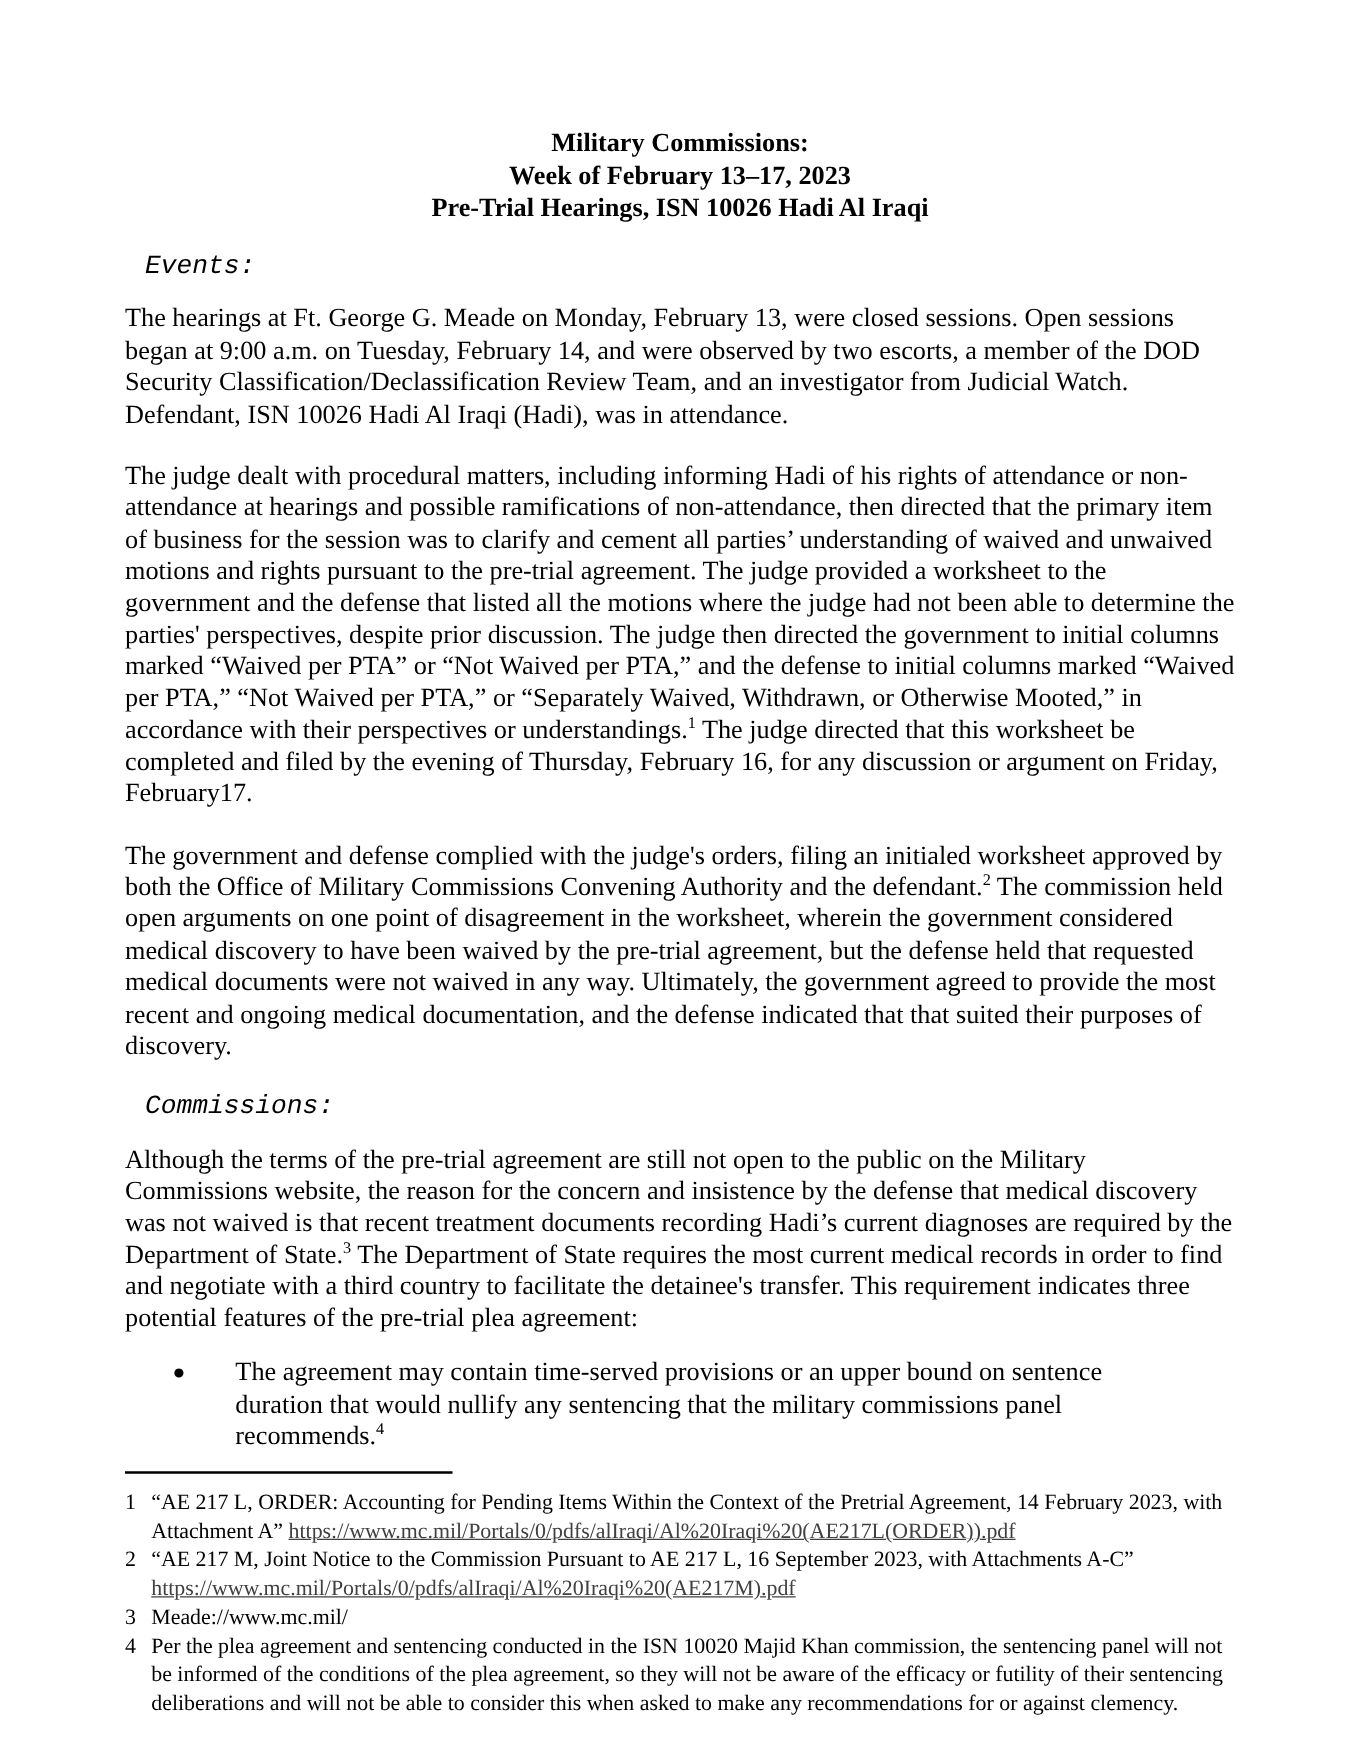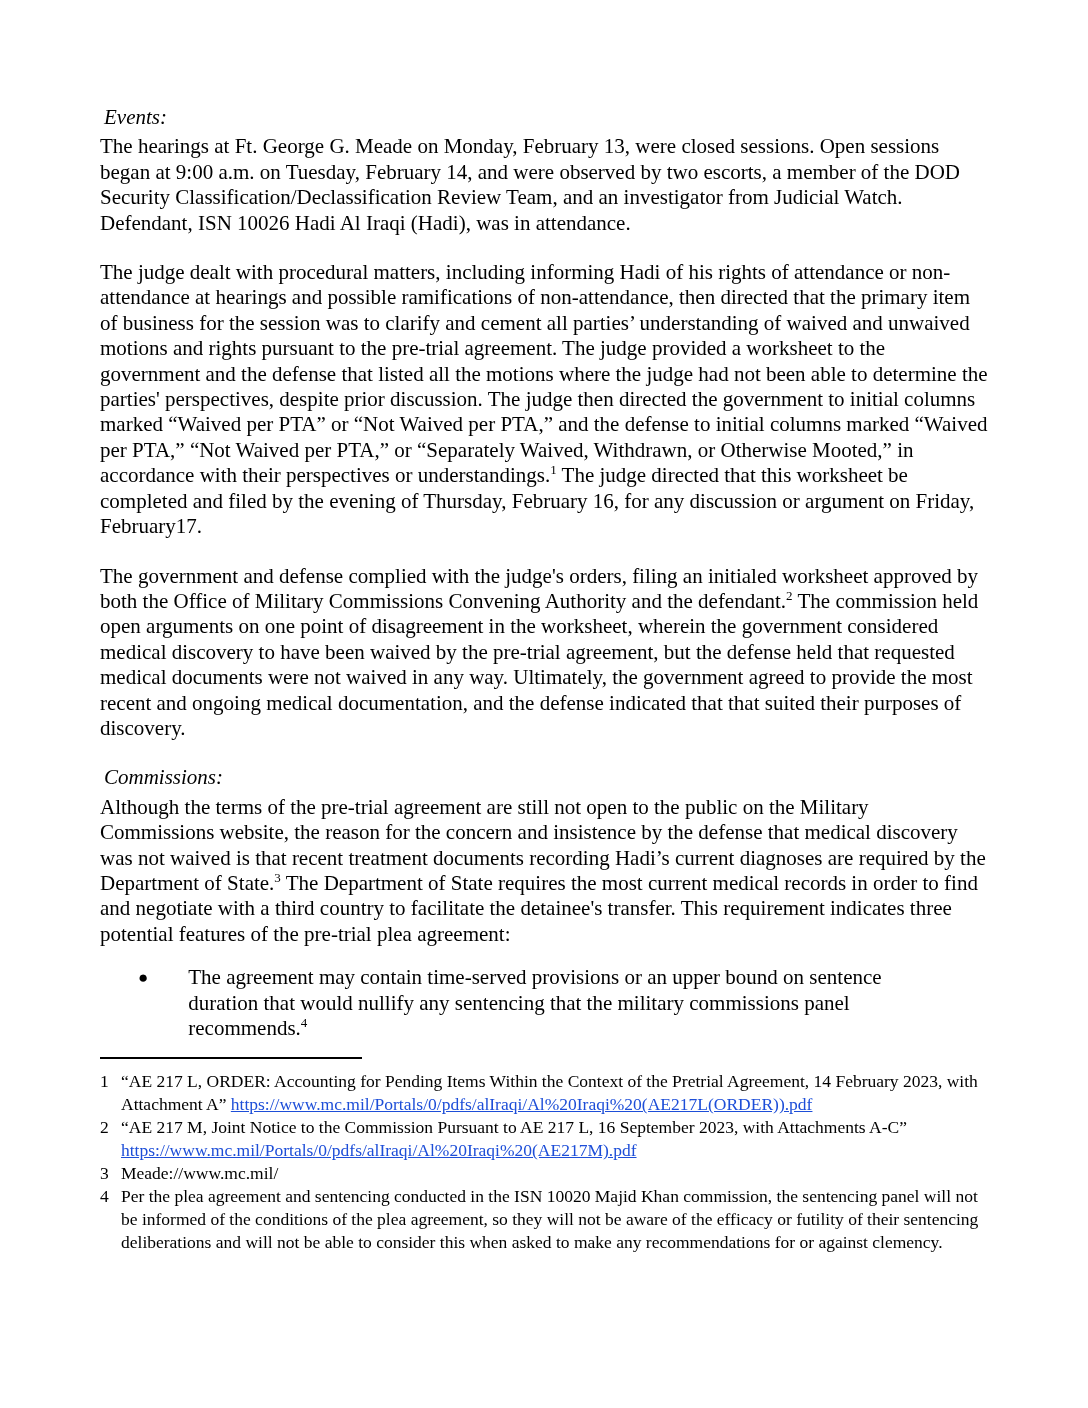--- a/index.html
+++ b/index.html
@@ -22,21 +22,22 @@
     text-align: left;
   }
   .title-block {
     text-align: center;
     font-weight: bold;
     line-height: 26px;
     margin-bottom: 22px;
   }
   .section-heading {
     font-style: italic;
-    margin: 4px;
+    margin: 16px;
+    font-family: Liberation Mono, monospace;
   }
   .para {
     margin: 0;
   }
   .para + .para, .spaced-top {
     margin-top: 24px;
   }
   .obs-heading-gap {
     margin-top: 24px;
   }
@@ -75,29 +76,34 @@
   .fn-row {
     display: flex;
   }
   .fn-num {
     flex: 0 0 21px;
   }
   .fn-body {
     flex: 1;
   }
   a.doclink {
-    color: #1d4ed8;
+    color: #404040;
     text-decoration: underline;
   }
 </style>
 </head>
 <body>
 
 <div class="page">
 
+  <header class="title-block">
+    <div>Military Commissions:</div>
+    <div>Week of February 13–17, 2023</div>
+    <div>Pre-Trial Hearings, ISN 10026 Hadi Al Iraqi</div>
+  </header>
 
   <section>
     <p class="section-heading">Events:</p>
     <p class="para">The hearings at Ft. George G. Meade on Monday, February 13, were closed sessions. Open sessions began at 9:00 a.m. on Tuesday, February 14, and were observed by two escorts, a member of the DOD Security Classification/Declassification Review Team, and an investigator from Judicial Watch. Defendant, ISN 10026 Hadi Al Iraqi (Hadi), was in attendance.</p>
     <p class="para spaced-top"><span>The judge dealt with procedural matters, including informing Hadi of his rights of attendance or non-attendance at hearings and possible ramifications of non-attendance, then directed that the primary item of business for the session was to clarify and cement all parties’ understanding of waived and unwaived motions and rights pursuant to the pre-trial agreement. The judge provided a worksheet to the government and the defense that listed all the motions where the judge had not been able to determine the parties' perspectives, despite prior discussion. The judge then directed the government to initial columns marked “Waived per PTA” or “Not Waived per PTA,” and the defense to initial columns marked “Waived per PTA,” “Not Waived per PTA,” or “Separately Waived, Withdrawn, or Otherwise Mooted,” in accordance with their perspectives or understandings.</span><sup class="fnref">1</sup><span> The judge directed that this worksheet be completed and filed by the evening of Thursday, February 16, for any discussion or argument on Friday, February17.</span></p>
     <p class="para spaced-top"><span>The government and defense complied with the judge's orders, filing an initialed worksheet approved by both the Office of Military Commissions Convening Authority and the defendant.</span><sup class="fnref">2</sup><span> The commission held open arguments on one point of disagreement in the worksheet, wherein the government considered medical discovery to have been waived by the pre-trial agreement, but the defense held that requested medical documents were not waived in any way. Ultimately, the government agreed to provide the most recent and ongoing medical documentation, and the defense indicated that that suited their purposes of discovery.</span></p>
   </section>
 
   <section>
     <p class="section-heading obs-heading-gap">Commissions:</p>

